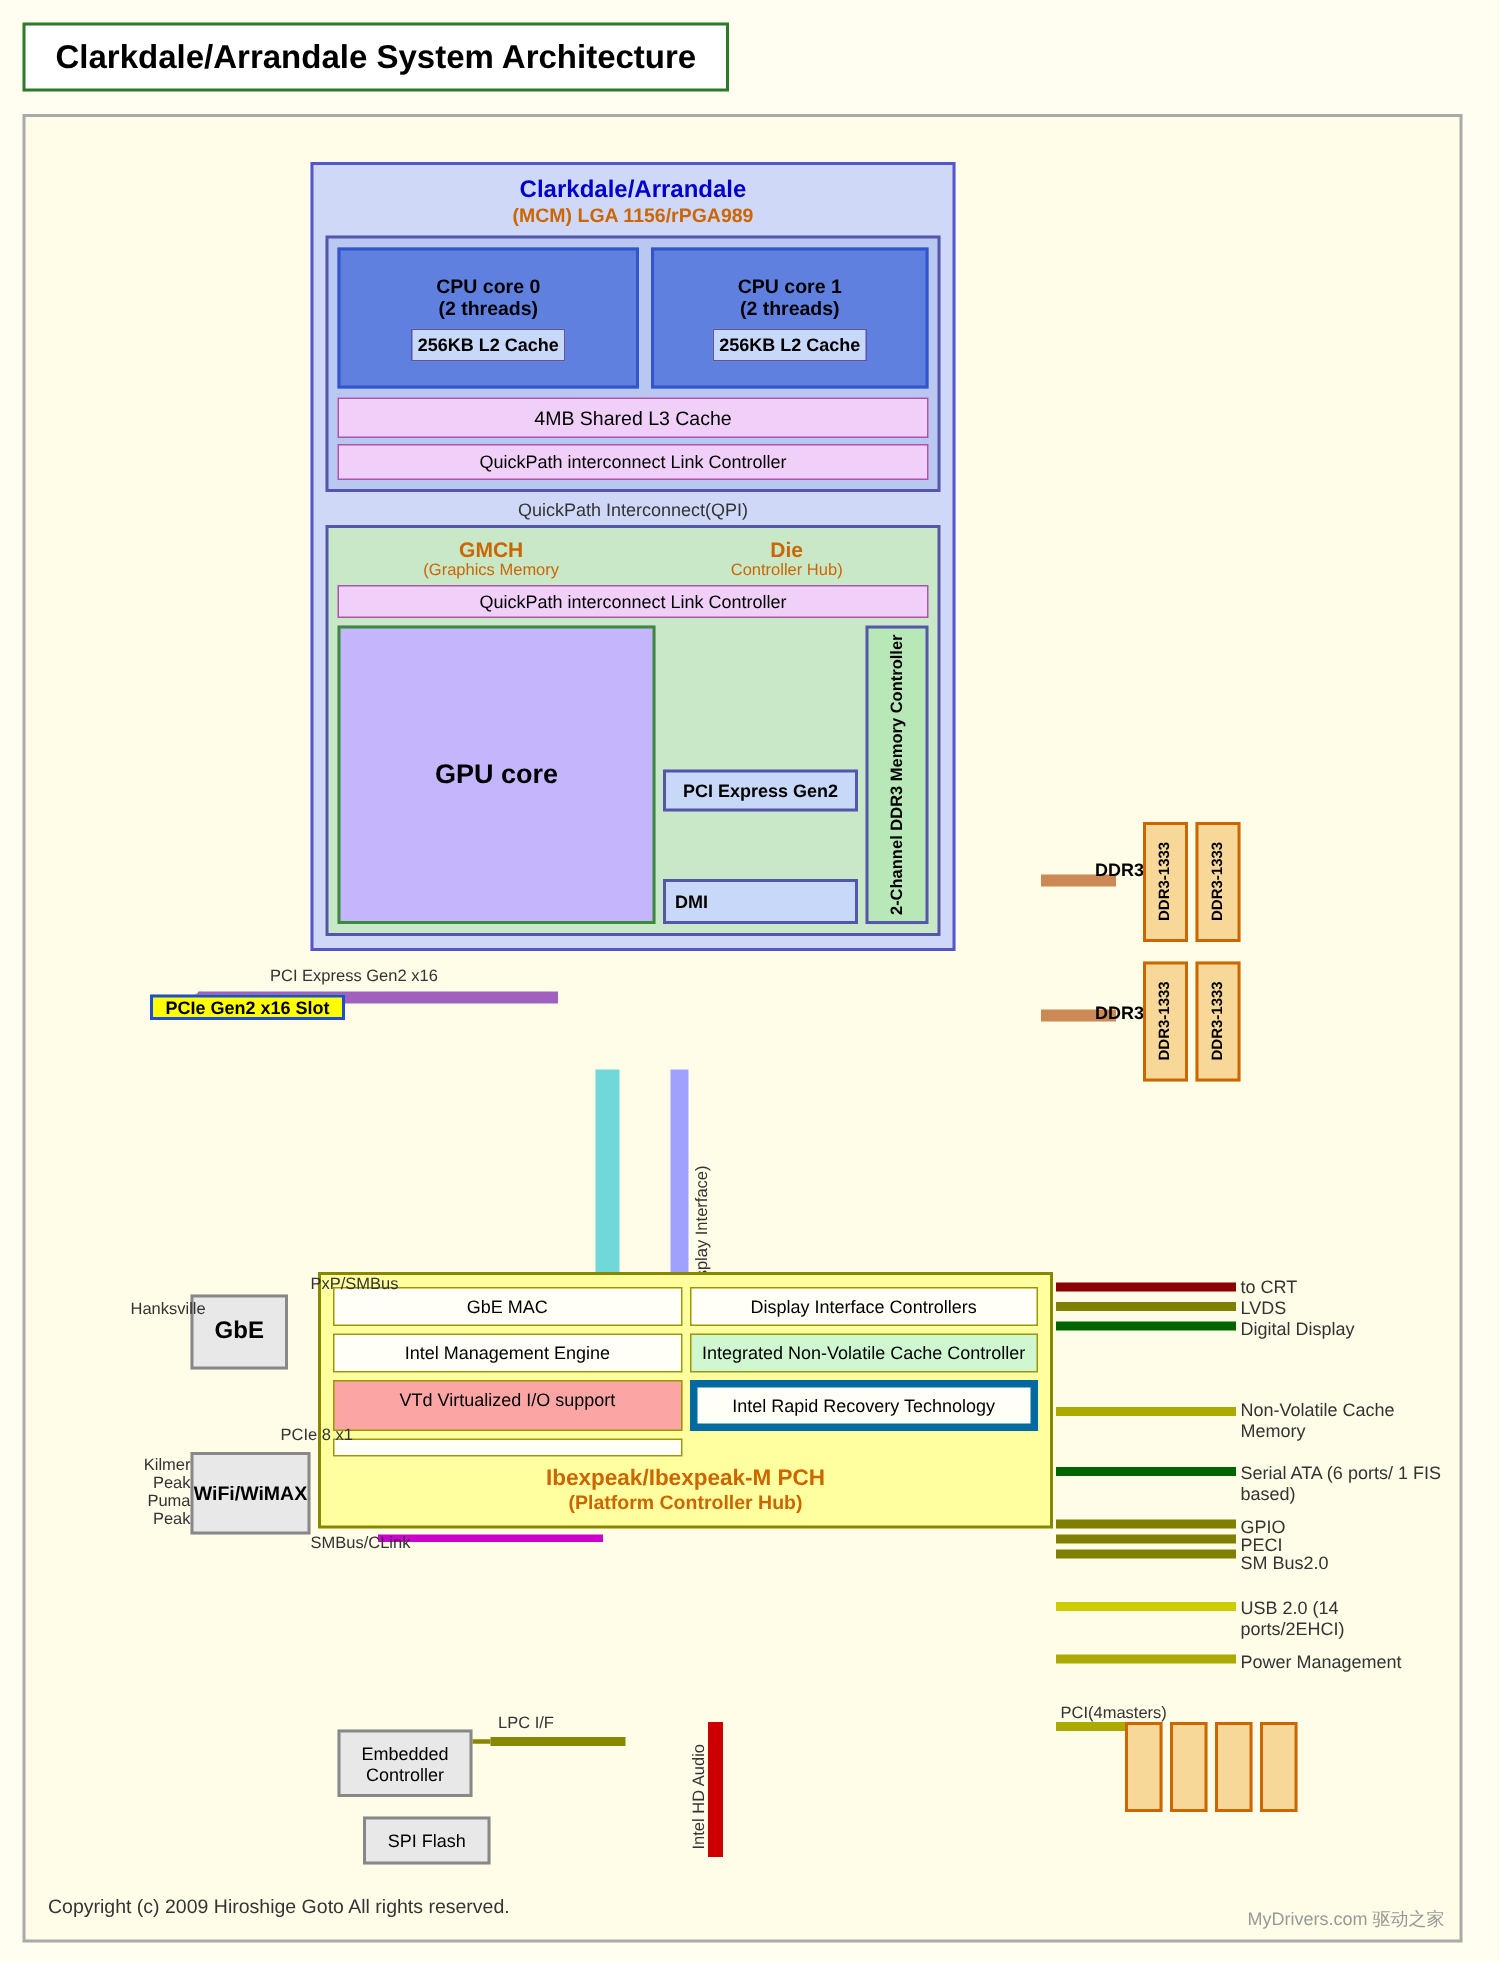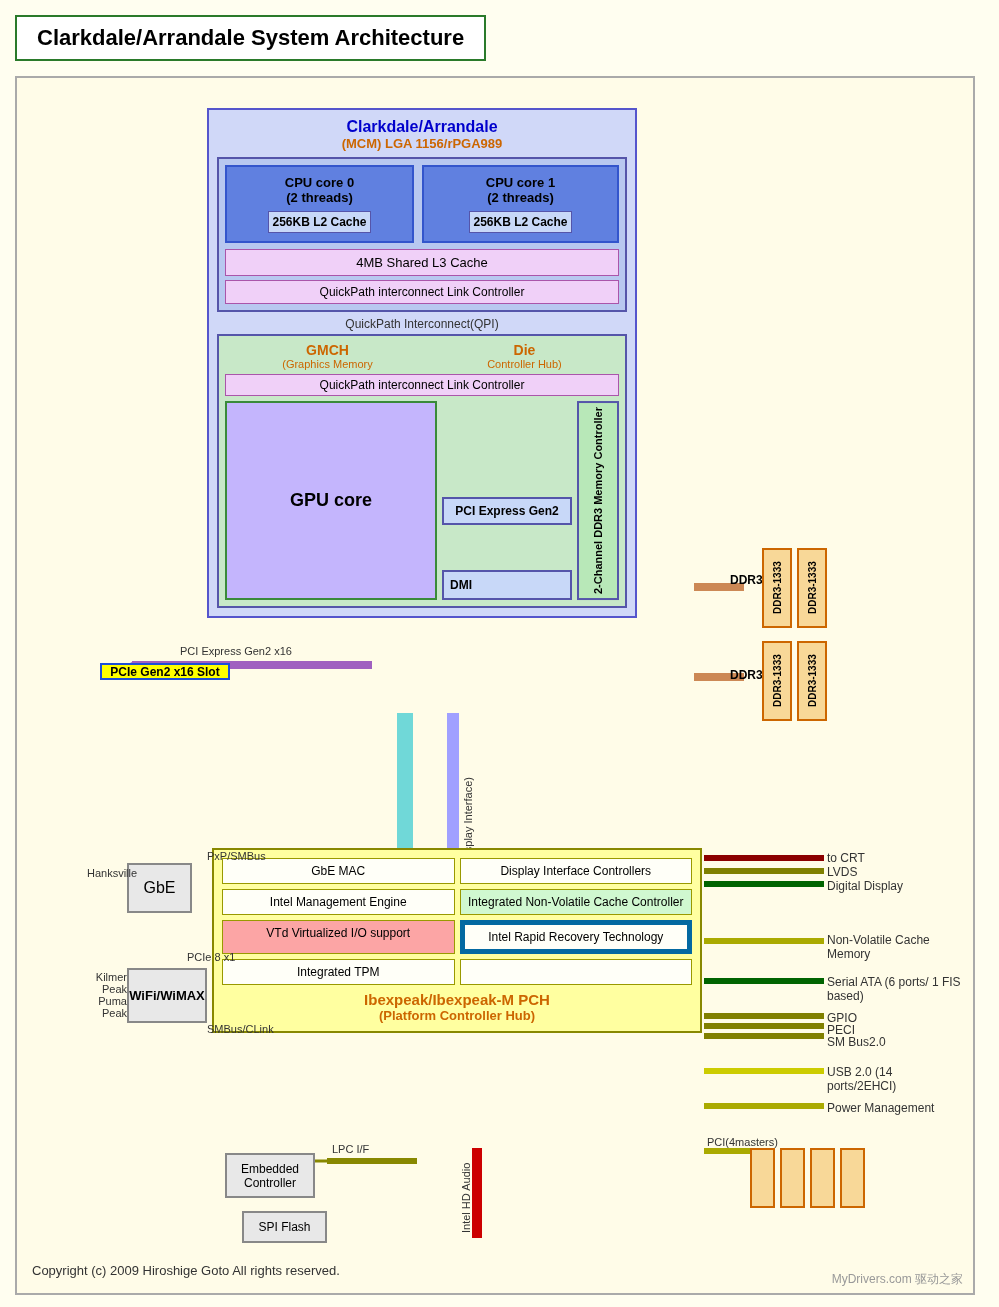--- a/index.html
+++ b/index.html
@@ -165,21 +165,21 @@
         <line x1="260" y1="1068" x2="260" y2="1075" stroke="#888800" stroke-width="3"></line>
       </svg>
 
       <div class="box-clarkdale-outer" style="left:175px; top:15px; width:430px; padding:8px;">
         <div style="text-align:center; color:#0000cc; font-weight:bold; font-size:16px;">Clarkdale/Arrandale</div>
         <div style="text-align:center; color:#cc6600; font-size:13px; font-weight:bold; margin-bottom:6px;">(MCM) LGA 1156/rPGA989</div>
 
         <div class="box-cpu-die" style="position:relative; left:0; top:0; width:100%; padding:6px; margin-bottom:5px;">
 
           <div style="display:flex; gap:8px; margin-bottom:6px;">
-            <div class="box-cpu-core" style="position:relative; flex:1; padding:4px; border:2px solid #3355cc; background:#6080e0; text-align:right;">
+            <div class="box-cpu-core" style="position:relative; flex:1; padding:16px; border:2px solid #3355cc; background:#6080e0; text-align:right;">
               <div style="font-weight:bold; font-size:13px;">CPU core 0</div>
               <div style="font-weight:bold; font-size:13px;">(2 threads)</div>
               <div style="font-size:12px; margin-top:6px; background:#c8d8f8; border:1px solid #5555aa; padding:3px;">256KB L2 Cache</div>
             </div>
             <div class="box-cpu-core" style="position:relative; flex:1; padding:8px; border:2px solid #3355cc; background:#6080e0; text-align:center;">
               <div style="font-weight:bold; font-size:13px;">CPU core 1</div>
               <div style="font-weight:bold; font-size:13px;">(2 threads)</div>
               <div style="font-size:12px; margin-top:6px; background:#c8d8f8; border:1px solid #5555aa; padding:3px;">256KB L2 Cache</div>
             </div>
           </div>
@@ -268,31 +268,28 @@
           </div>
 
           <div style="border:1px solid #999900; background:#fca5a5; padding:5px; font-size:12px; text-align:center;">
 
             <div>VTd Virtualized I/O support</div>
           </div>
           <div style="border:5px solid #0369a1; background:#fffff8; padding:5px; font-size:12px; text-align:center;">
             <div>Intel Rapid Recovery Technology</div>
           </div>
 
-          <div style="border:1px solid #999900; background:#fffff8; padding:5px; font-size:12px; text-align:center;">
-            <div>Integrated TPM</div>
-          </div>
           <div style="border:1px solid #999900; background:#fffff8; padding:5px; font-size:12px; text-align:center;"></div>
         </div>
 
         <div style="text-align:center; color:#cc6600; font-weight:bold; font-size:15px;">Ibexpeak/Ibexpeak-M PCH</div>
         <div style="text-align:center; color:#cc6600; font-size:13px; font-weight:bold;">(Platform Controller Hub)</div>
       </div>
 
-      <div style="position:absolute; left:95px; top:770px; width:65px; height:50px; border:2px solid #888; background:#e8e8e8; display:flex; align-items:center; justify-content:center; font-size:16px; font-weight:normal;">
+      <div style="position:absolute; left:95px; top:770px; width:65px; height:50px; border:2px solid #888; background:#e8e8e8; display:flex; align-items:center; justify-content:center; font-size:16px; font-weight:bold;">
         <span>GbE</span>
       </div>
       <div style="position:absolute; left:55px; top:774px; font-size:11px; color:#333;">Hanksville</div>
 
       <div style="position:absolute; left:175px; top:757px; font-size:11px; color:#333;">PxP/SMBus</div>
 
       <div style="position:absolute; left:95px; top:875px; width:80px; height:55px; border:2px solid #888; background:#e8e8e8; display:flex; flex-direction:column; align-items:center; justify-content:center; font-size:13px; font-weight:bold;">
         <span>WiFi/WiMAX</span>
       </div>
       <div style="position:absolute; left:40px; top:878px; font-size:11px; color:#333; width:55px; text-align:right;">Kilmer Peak Puma Peak</div>

